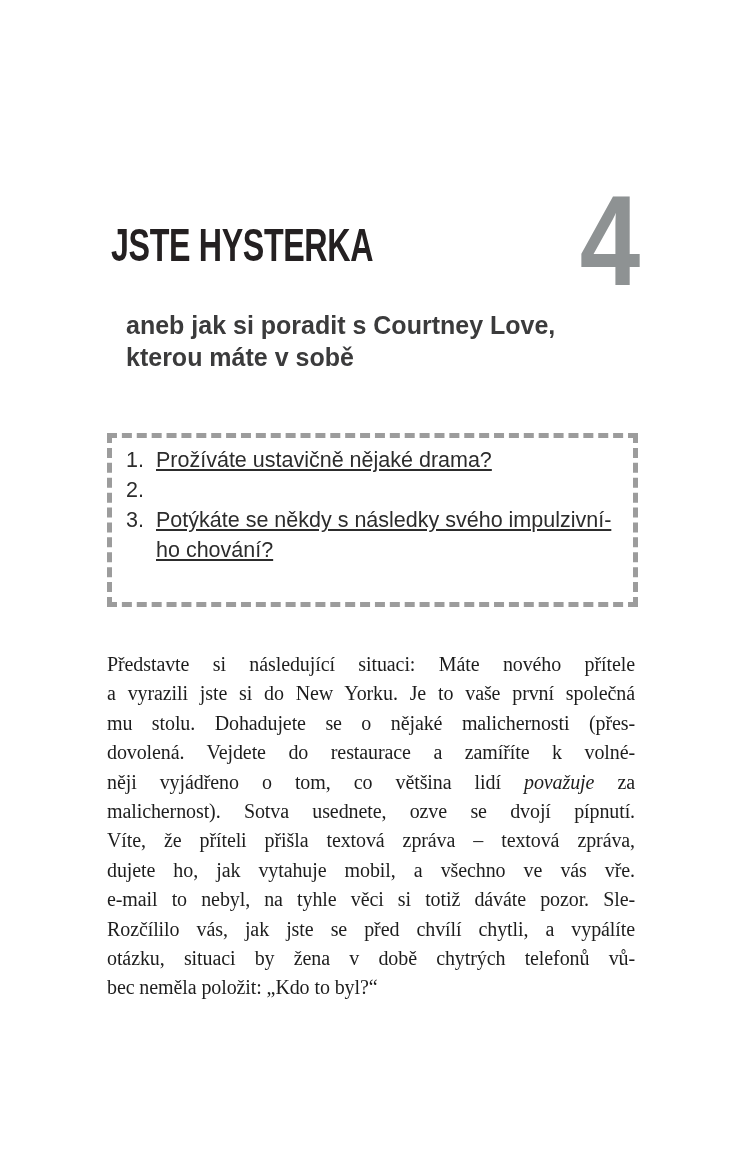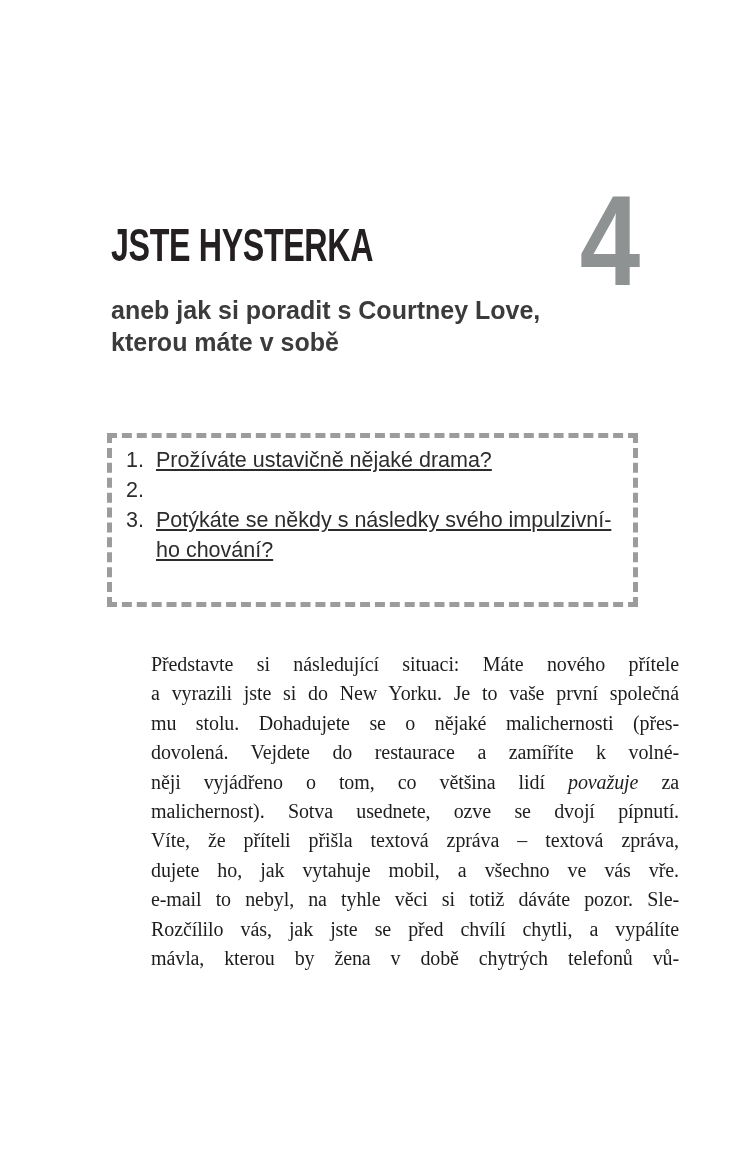--- a/index.html
+++ b/index.html
@@ -27,21 +27,21 @@
     font-weight:bold;
     letter-spacing:-0.5px;
     white-space:nowrap;
     transform:scaleX(0.70);
     transform-origin:0 0;
     color:#242021;
   }
   .chapter-subtitle {
     position:absolute;
     left:110px; top:293px;
-    margin:1px;
+    margin:16px;
     font-size:25px; line-height:32px;
     font-weight:bold;
     color:#3b3b3c;
     white-space:pre-line;
   }
   .quiz-box {
     position:absolute;
     left:107px; top:433px;
     width:531px; height:174px;
     box-sizing:border-box;
@@ -57,21 +57,20 @@
   .quiz-item-number { flex:none; width:30px; }
   .quiz-item-text { white-space:pre;text-decoration:underline; }
   .body-text {
     position:absolute;
     left:107px; top:650px;
     width:528px;
     font-family:"Liberation Serif", serif;
     font-size:20px; line-height:29.4px;
     letter-spacing:-0.1px;
     color:#1d1d1d;
-    margin-left:44px;
   }
   .body-line {
     text-align:justify;
     text-align-last:justify;
     white-space:nowrap;
   }
   .body-line.last-line {
     text-align-last:left;
   }
   .body-line i { }
@@ -109,16 +108,17 @@
       <div class="body-line">Představte si následující situaci: Máte nového přítele</div>
       <div class="body-line">a vyrazili jste si do New Yorku. Je to vaše první společná</div>
       <div class="body-line">mu stolu. Dohadujete se o nějaké malichernosti (přes-</div>
       <div class="body-line">dovolená. Vejdete do restaurace a zamíříte k volné-</div>
       <div class="body-line">něji vyjádřeno o tom, co většina lidí <i>považuje</i> za</div>
       <div class="body-line">malichernost). Sotva usednete, ozve se dvojí pípnutí.</div>
       <div class="body-line">Víte, že příteli přišla textová zpráva – textová zpráva,</div>
       <div class="body-line">dujete ho, jak vytahuje mobil, a všechno ve vás vře.</div>
       <div class="body-line">e-mail to nebyl, na tyhle věci si totiž dáváte pozor. Sle-</div>
       <div class="body-line">Rozčílilo vás, jak jste se před chvílí chytli, a vypálíte</div>
-      <div class="body-line">mávla, kterou by žena v době chytrých telefonů vů-</div>
+      <div class="body-line">otázku, situaci by žena v době chytrých telefonů vů-</div>
+      <div class="body-line last-line">bec neměla položit: „Kdo to byl?“</div>
     </div>
 
 </div>
 
 </body></html>

